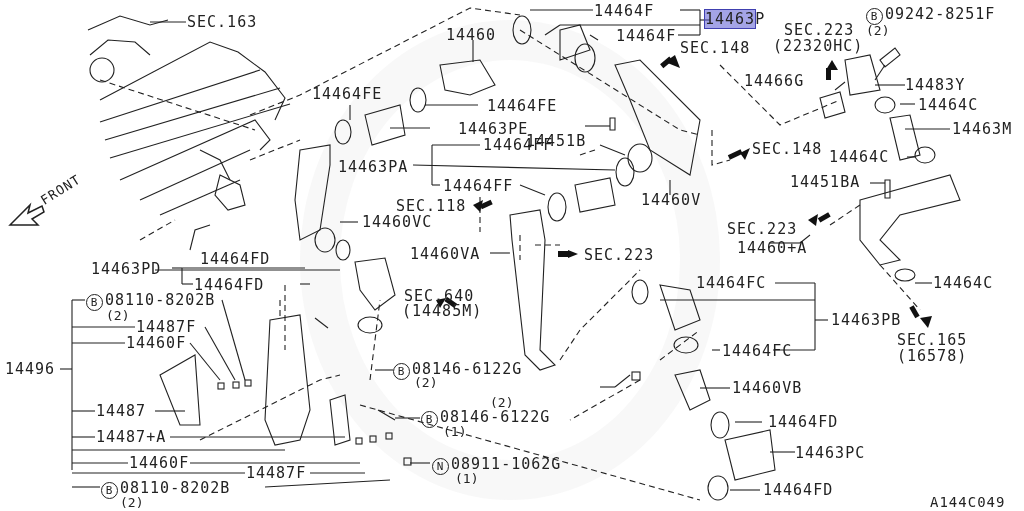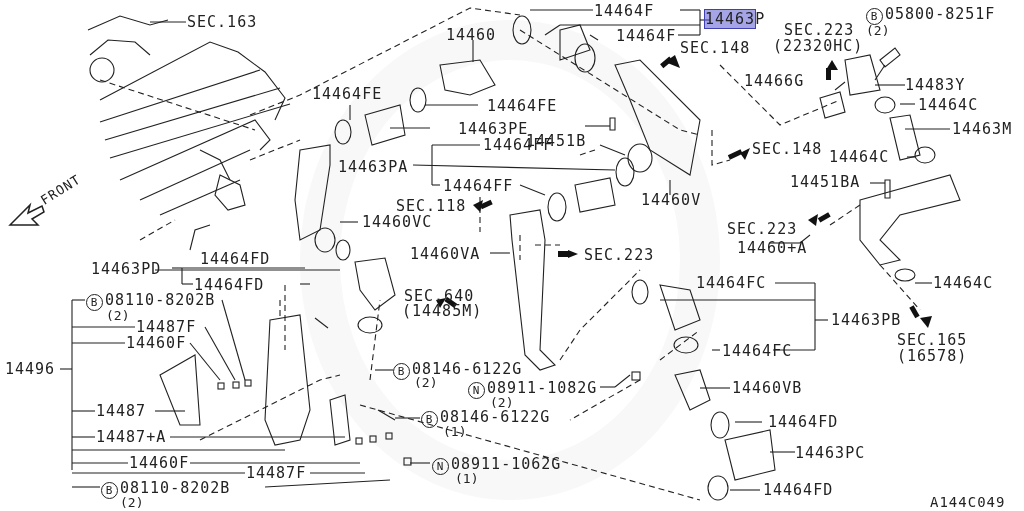--- a/index.html
+++ b/index.html
@@ -261,30 +261,29 @@
   <div class="lbl" style="left:795px;top:445px">14463PC</div>
   <div class="lbl" style="left:763px;top:482px">14464FD</div>
   <div class="lbl" style="left:5px;top:361px">14496</div>
   <div class="lbl" style="left:136px;top:319px">14487F</div>
   <div class="lbl" style="left:126px;top:335px">14460F</div>
   <div class="lbl" style="left:96px;top:403px">14487</div>
   <div class="lbl" style="left:96px;top:429px">14487+A</div>
   <div class="lbl" style="left:129px;top:455px">14460F</div>
   <div class="lbl" style="left:246px;top:465px">14487F</div>
 
-  <div class="lbl" style="left:866px;top:6px"><span class="circ">B</span><span>05800-8251F</span></div>
+  <div class="lbl" style="left:866px;top:6px"><span class="circ">B</span><span>09242-8251F</span></div>
   <div class="sub" style="left:866px;top:24px">(2)</div>
 
   <div class="lbl" style="left:86px;top:292px"><span class="circ">B</span><span>08110-8202B</span></div>
   <div class="sub" style="left:106px;top:309px">(2)</div>
 
   <div class="lbl" style="left:393px;top:361px"><span class="circ">B</span><span>08146-6122G</span></div>
   <div class="sub" style="left:414px;top:376px">(2)</div>
 
-  <div class="lbl" style="left:468px;top:380px"><span class="circ">N</span><span>08911-1082G</span></div>
   <div class="sub" style="left:490px;top:396px">(2)</div>
 
   <div class="lbl" style="left:421px;top:409px"><span class="circ">B</span><span>08146-6122G</span></div>
   <div class="sub" style="left:443px;top:425px">(1)</div>
 
   <div class="lbl" style="left:432px;top:456px"><span class="circ">N</span><span>08911-1062G</span></div>
   <div class="sub" style="left:455px;top:472px">(1)</div>
 
   <div class="lbl" style="left:101px;top:480px"><span class="circ">B</span><span>08110-8202B</span></div>
   <div class="sub" style="left:120px;top:496px">(2)</div>

